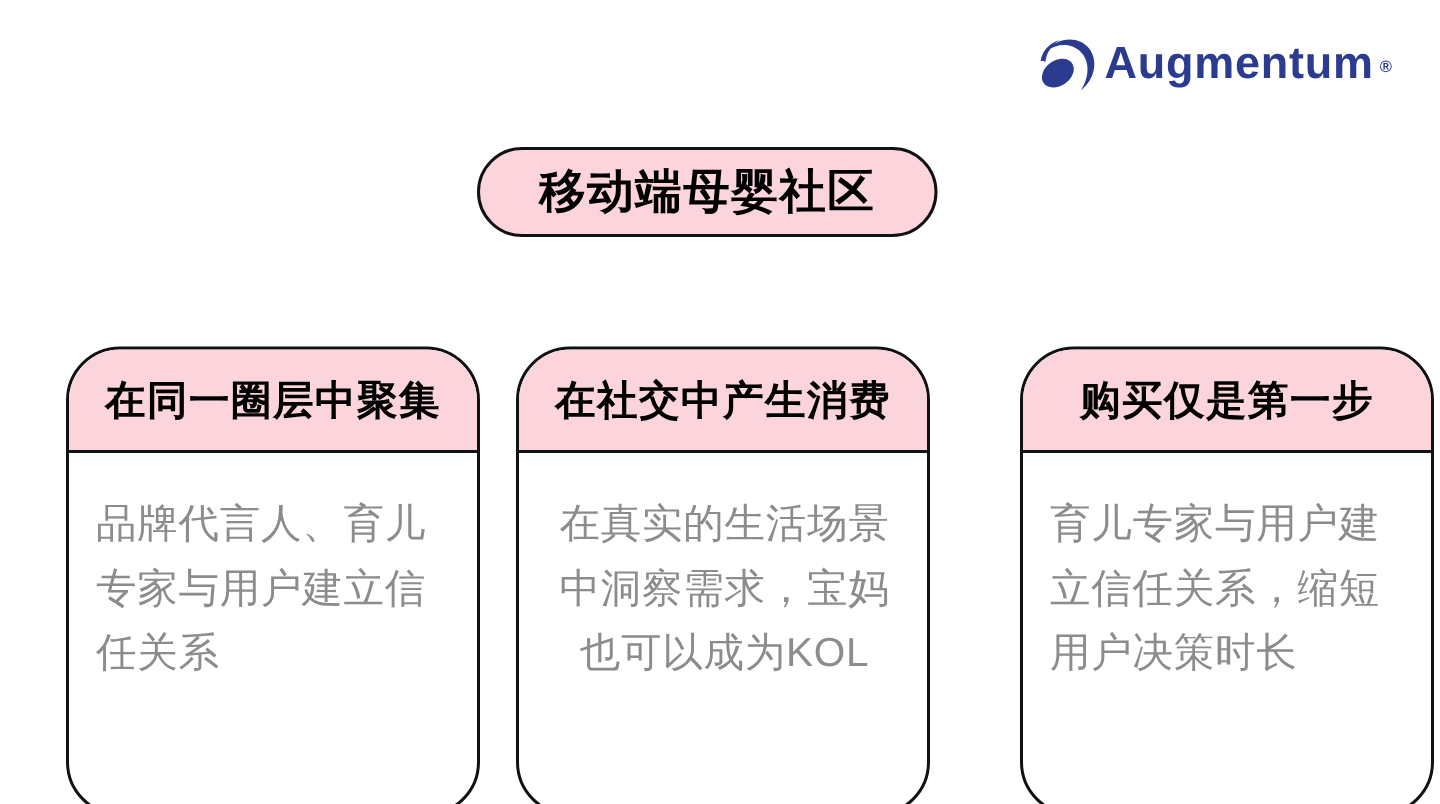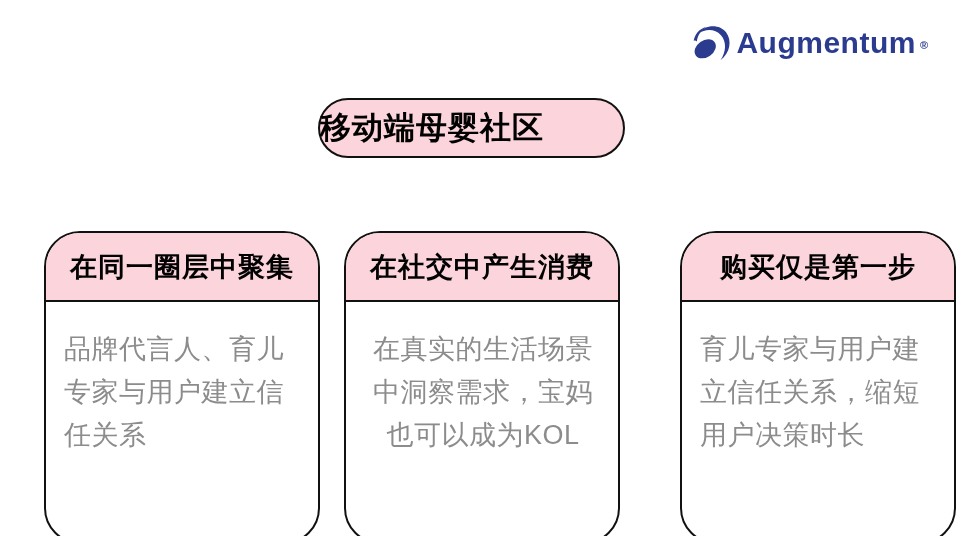--- a/index.html
+++ b/index.html
@@ -45,20 +45,21 @@
     position: absolute;
     left: 318px;
     top: 98px;
     width: 307px;
     height: 60px;
     background: #FBD4DC;
     border: 2.5px solid #111111;
     border-radius: 30px;
     display: flex;
     align-items: center;
+    justify-content: center;
   }
   .title-pill-label {
     font-size: 31px;
     font-weight: bold;
     color: #000000;
     letter-spacing: 1px;
   }
 
   
   .card {

